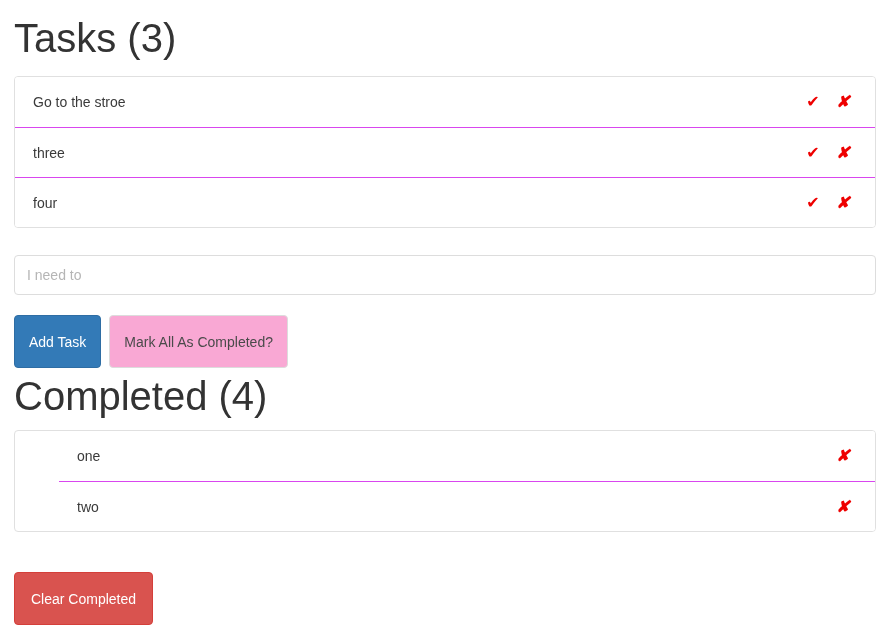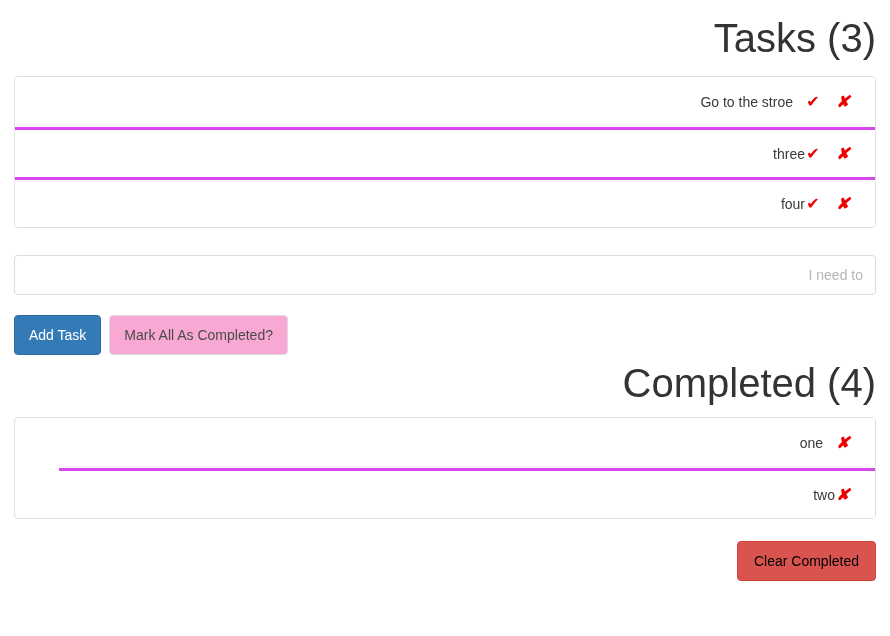--- a/index.html
+++ b/index.html
@@ -1,15 +1,15 @@
 <!DOCTYPE html>
 <html><head>
 <meta charset="utf-8">
 <style>
-  * { box-sizing: border-box; text-align: right; }
+  * { box-sizing: border-box; }
   html, body {
     margin: 0;
     padding: 0;
     width: 890px;
     height: 636px;
     background: #ffffff;
     font-family: "Liberation Sans", sans-serif;
     -webkit-font-smoothing: antialiased;
   }
 
@@ -46,21 +46,21 @@
   }
   #tasks-list { margin-top: 18px; }
   #completed-list { margin-top: 14px; padding-left: 44px; }
 
   .list-item {
     position: relative;
     display: flex;
     align-items: center;
     height: 50px;
     padding: 0 14px 0 18px;
-    border-top: 3px solid #d946ef;
+    border-top: 1px solid #d946ef;
     background: #ffffff;
   }
   .list-item:first-child { border-top: none; gap: 12px; }
 
   .item-label {
     flex: 1 1 auto;
     font-size: 14px;
     color: #3a3a3a;
     line-height: 1;
     white-space: nowrap;
@@ -123,42 +123,42 @@
     margin-top: 20px;
   }
 
   .btn {
     display: inline-flex;
     align-items: center;
     justify-content: center;
     font-family: "Liberation Sans", sans-serif;
     font-size: 14px;
     line-height: 1;
-    height: 40px;
+    height: 53px;
     padding: 0 14px;
     border-radius: 4px;
     border: 1px solid transparent;
     cursor: pointer;
     white-space: nowrap;
   }
   .btn-primary {
     background: #337ab7;
     border-color: #2e6da4;
     color: #ffffff;
   }
   .btn-default {
     background: #f9a8d4;
     border-color: #dcdcdc;
     color: #4a4a4a;
   }
   .btn-danger {
     background: #d9534f;
     border-color: #d43f3a;
-    color: #000000;
-    margin-top: 22px;
+    color: #ffffff;
+    margin-top: 40px;
     padding: 0 16px;
   }
 </style>
 </head>
 <body>
 
 <div class="app">
 
   <h1 class="section-heading" id="tasks-heading">Tasks (3)</h1>
 

